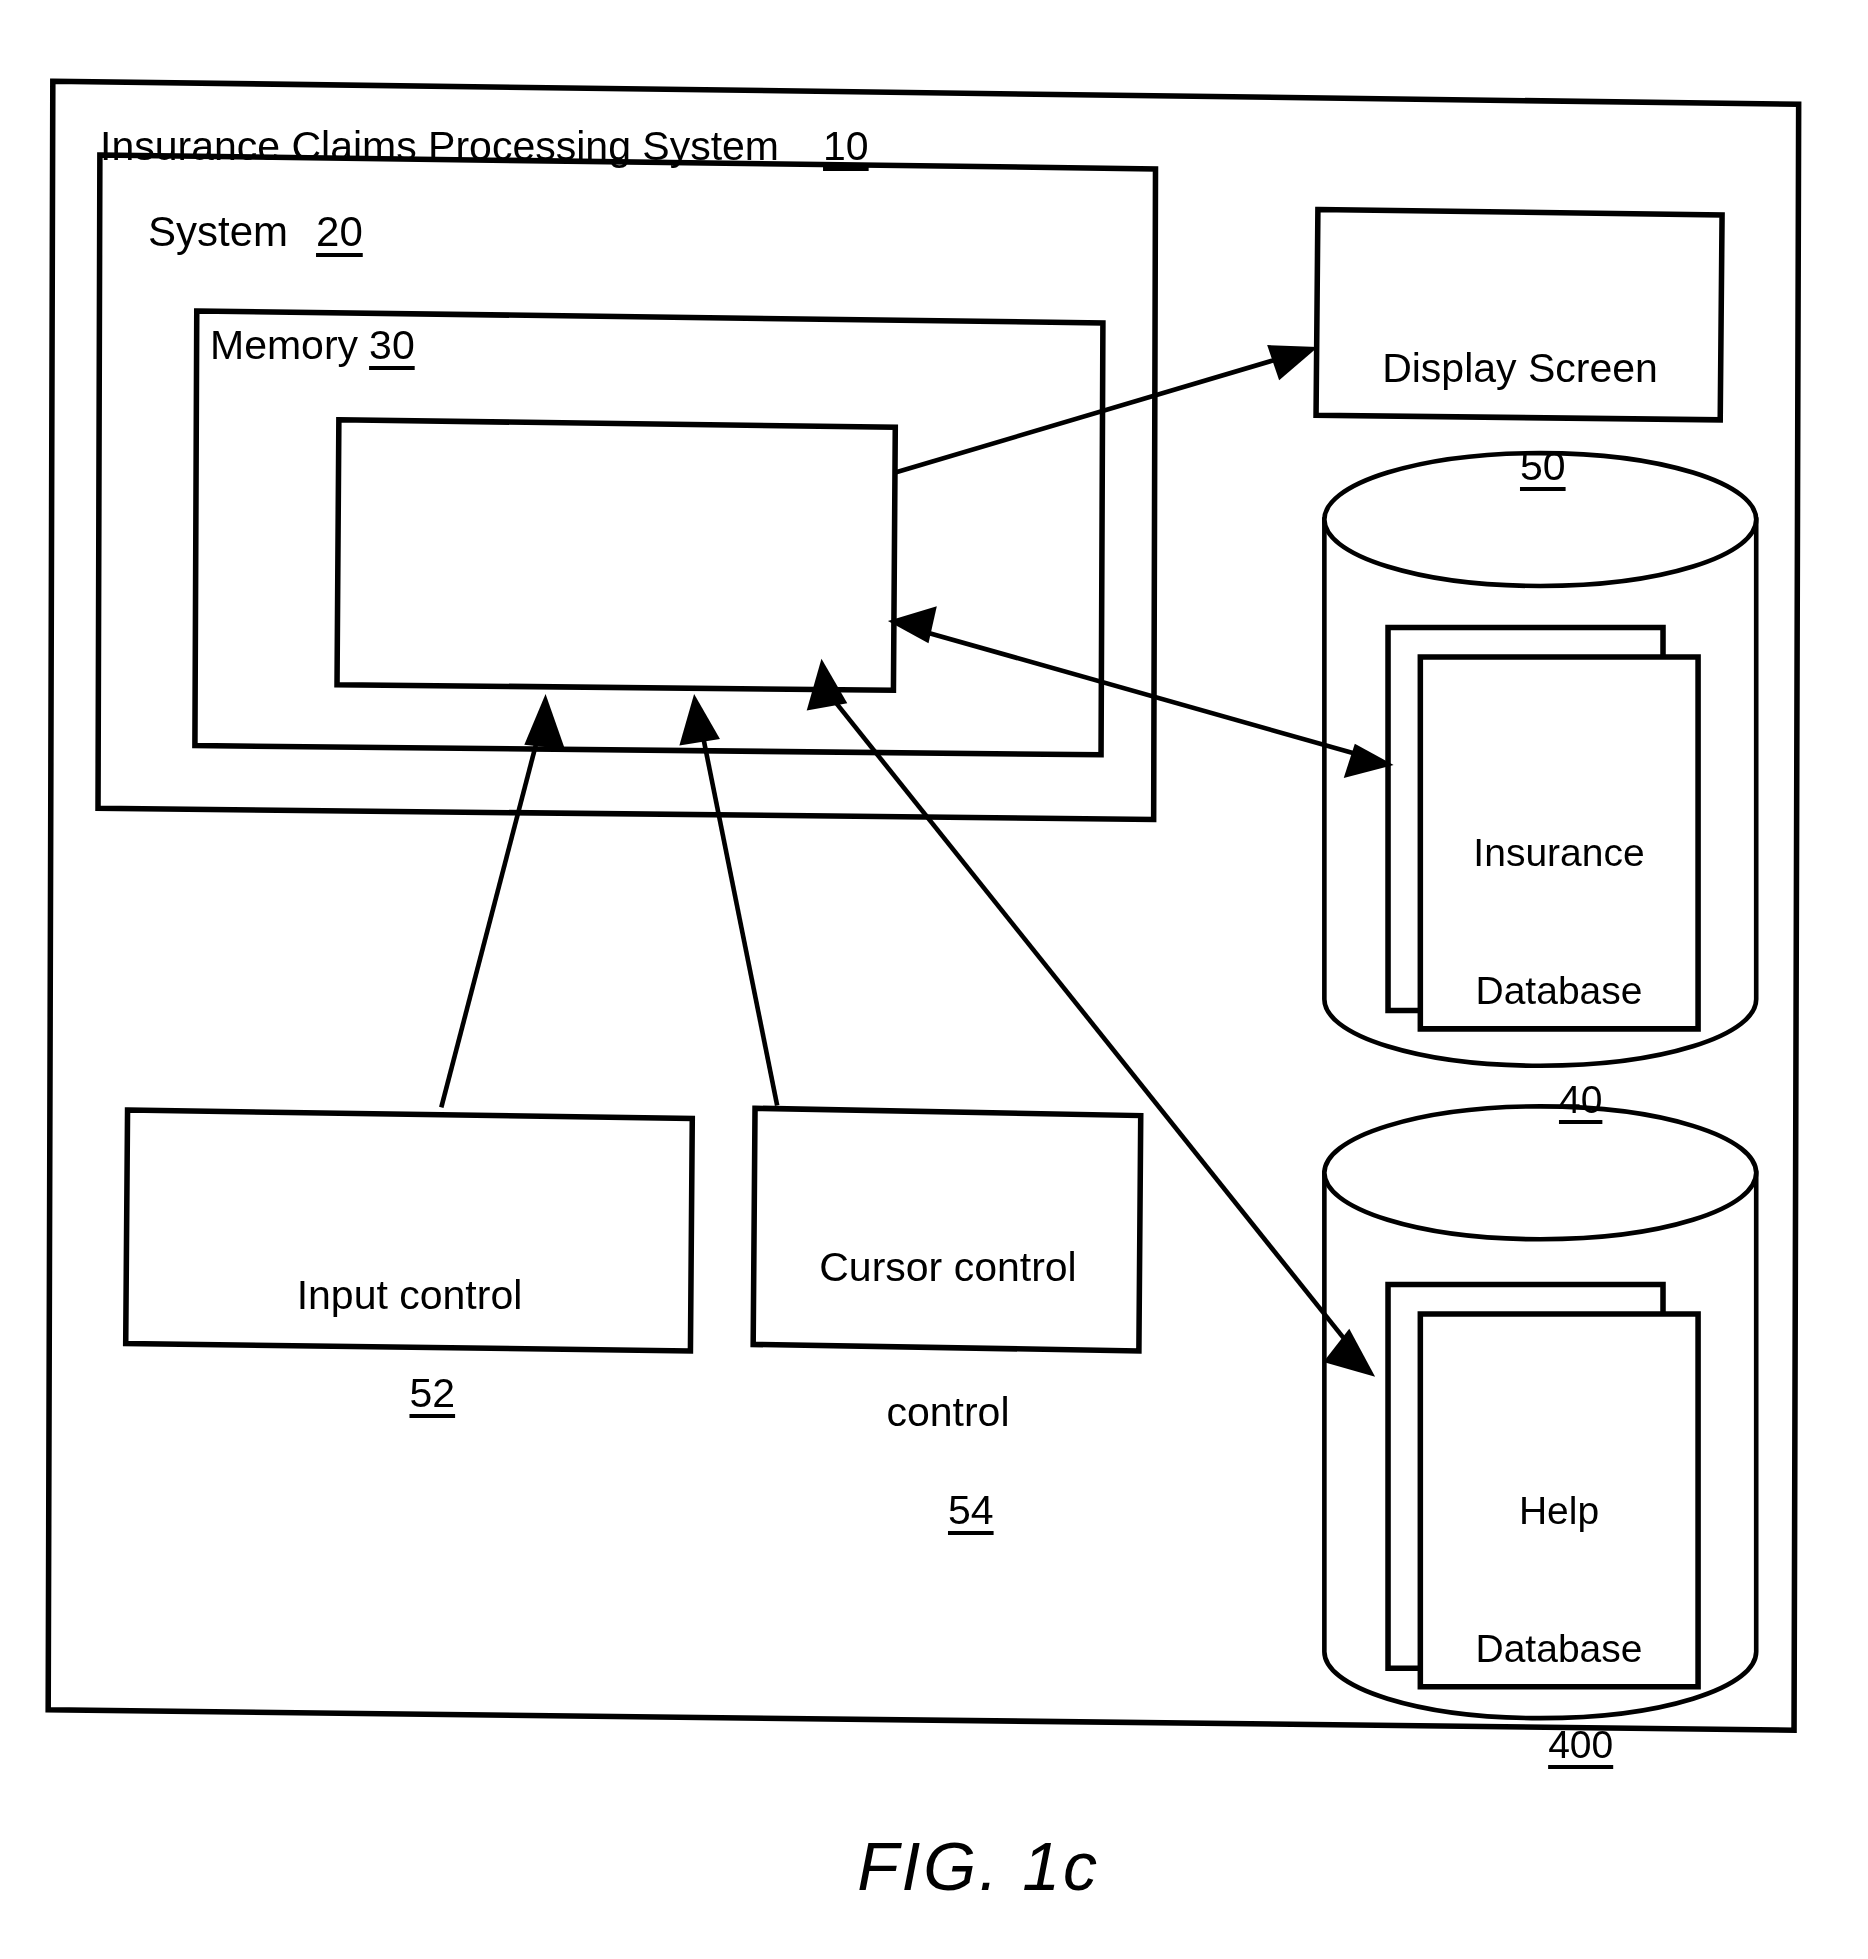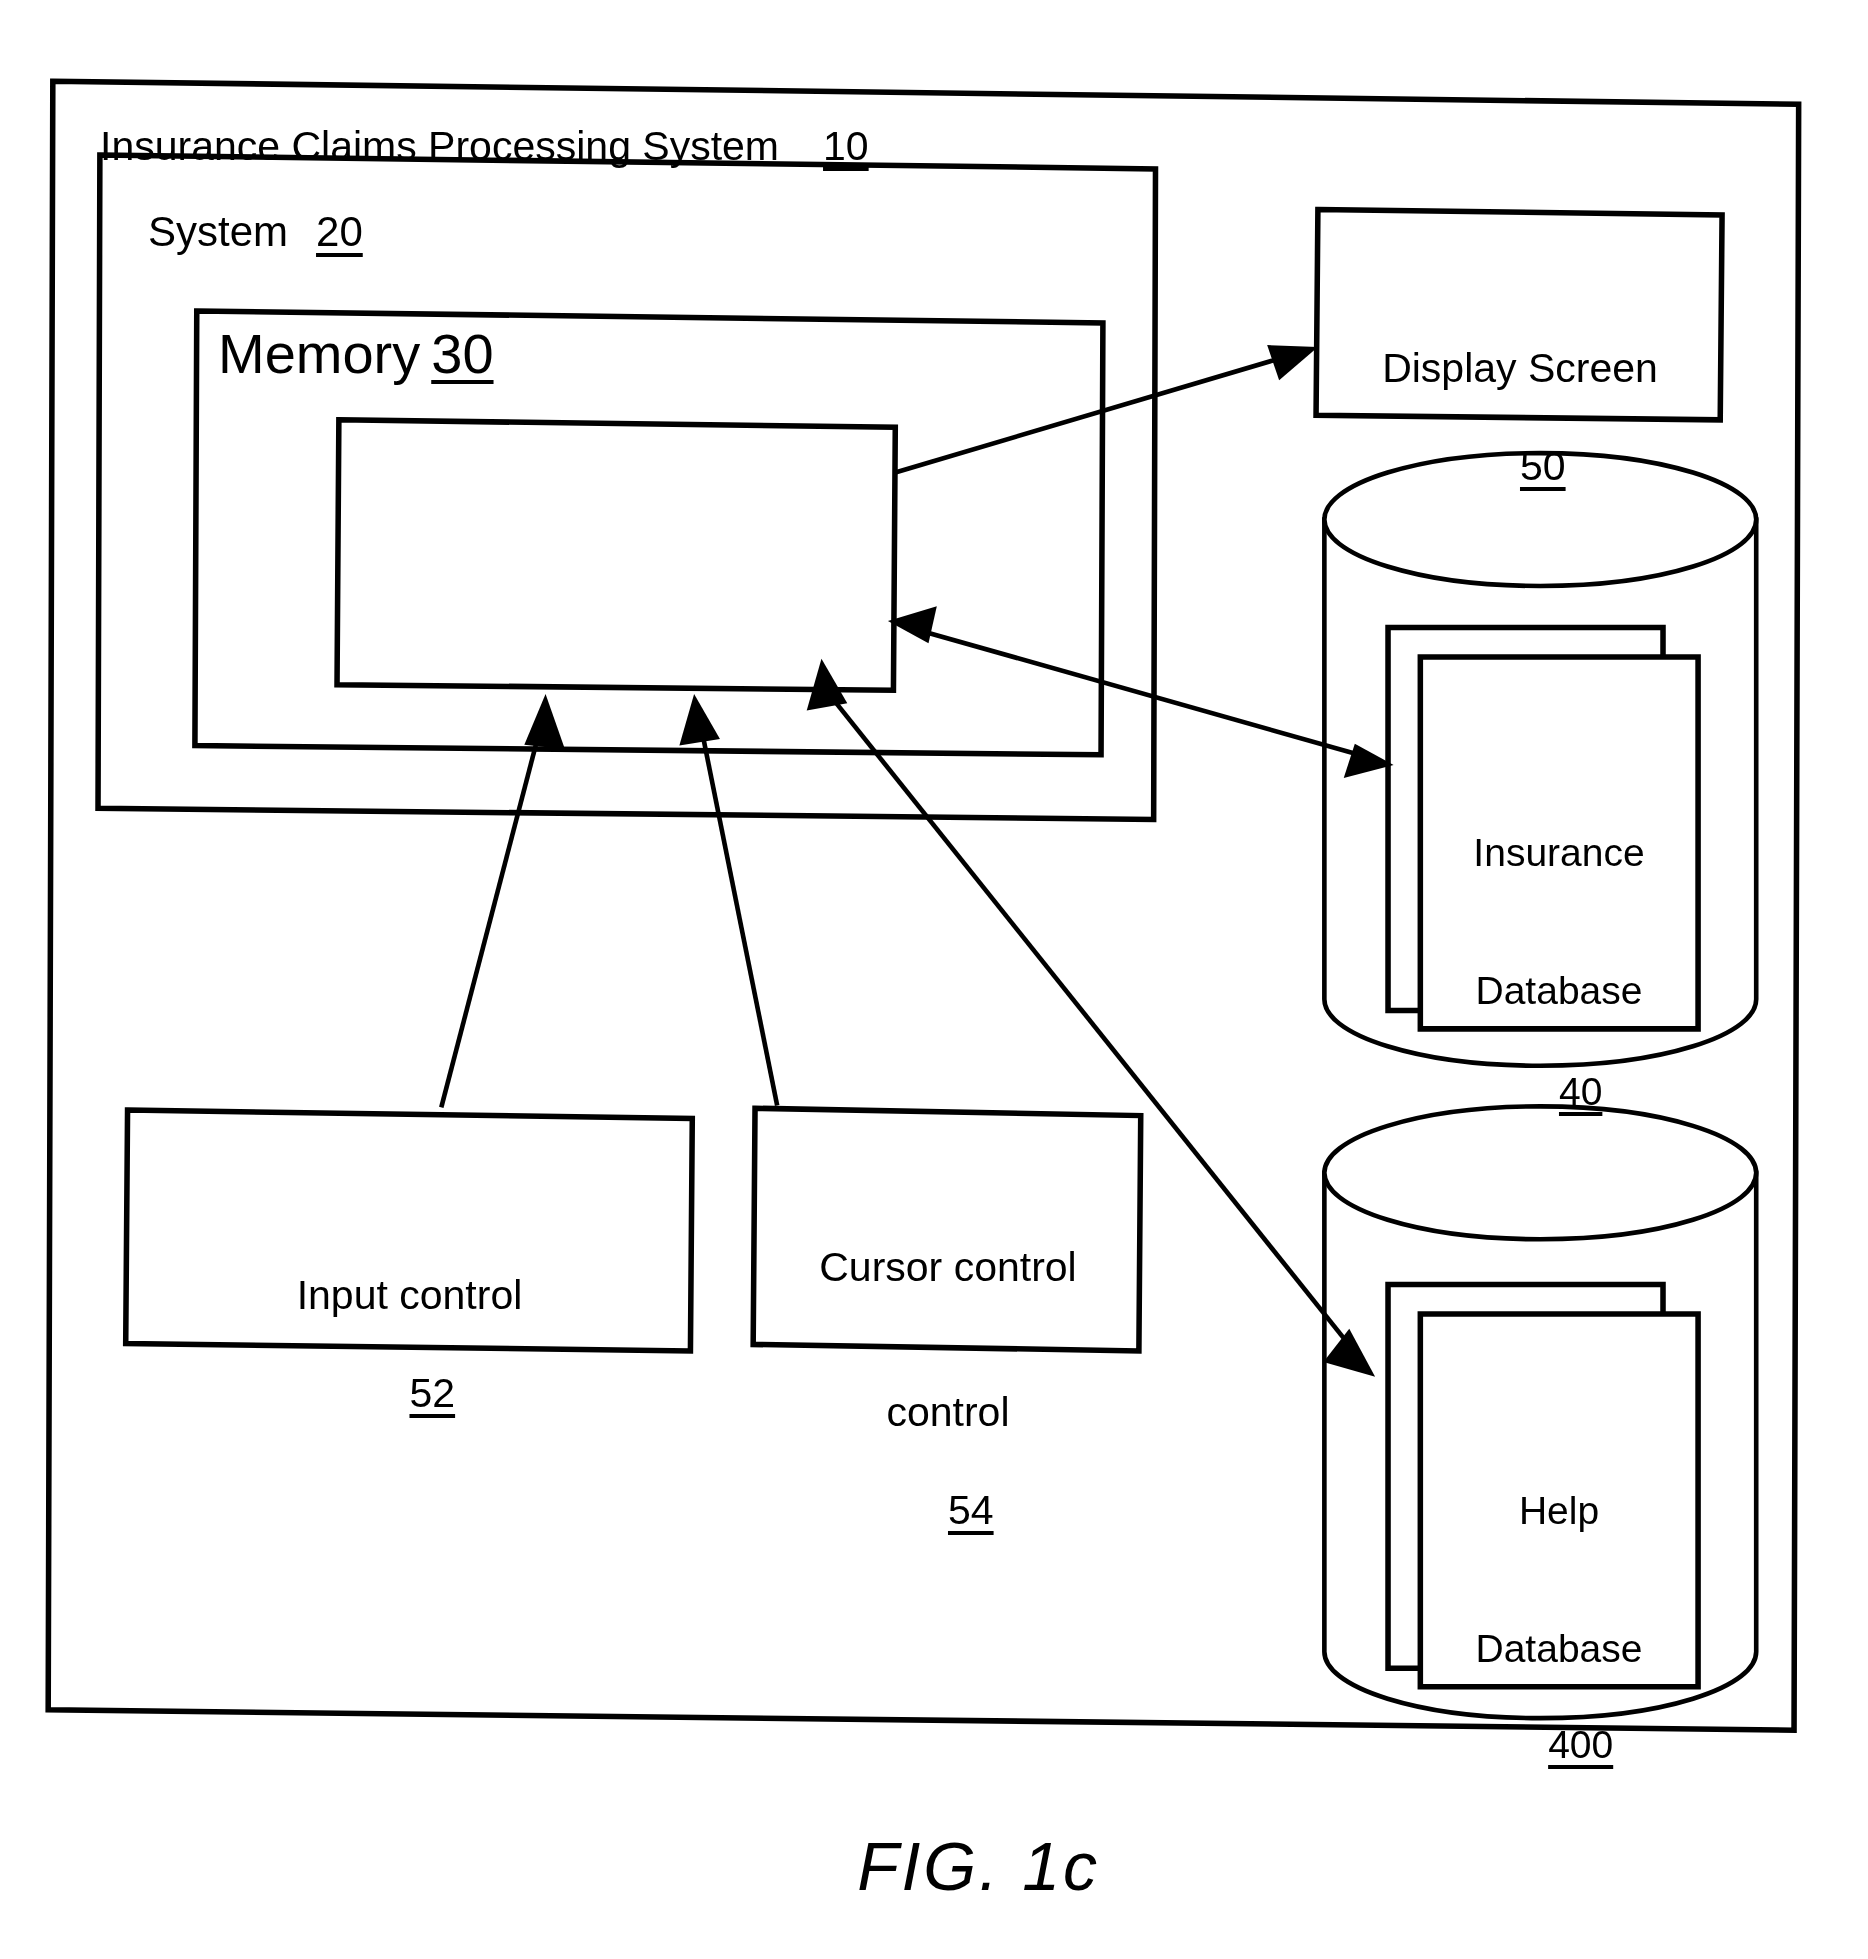--- a/index.html
+++ b/index.html
@@ -79,32 +79,32 @@
       <polygon class="ah" points="1490,1492 1434,1476 1462,1440"></polygon>
       <polygon class="ah" points="890,714 874,770 918,762"></polygon>
     </g>
 
   </svg>
 
   <div class="lbl" style="left:100px; top:122px; font-size:41px;"><span>Insurance Claims Processing System</span><span style="display:inline-block;width:44px;"></span><span class="num">10</span></div>
 
   <div class="lbl" style="left:148px; top:207px; font-size:42px;"><span>System</span><span style="display:inline-block;width:28px;"></span><span class="num">20</span></div>
 
-  <div class="lbl" style="left:218px; top:321px; font-size:56px;"><span>Memory</span><span style="display:inline-block;width:11px;"></span><span class="num">30</span></div>
+  <div class="lbl" style="left:210px; top:321px; font-size:41px;"><span>Memory</span><span style="display:inline-block;width:11px;"></span><span class="num">30</span></div>
 
 
   <div class="lbl ctr" style="left:1318px; top:247px; width:404px; font-size:41px;">
     <div>Display Screen</div>
     <div class="num" style="display:inline-block;margin-top:1.8px;">50</div>
   </div>
 
   <div class="lbl ctr" style="left:1420px; top:738px; width:278px; font-size:39px;">
     <div>Insurance</div>
     <div>Database</div>
-    <div class="num" style="display:inline-block;margin-top:9px;">40</div>
+    <div class="num" style="display:inline-block;margin-top:17px;">40</div>
   </div>
 
   <div class="lbl ctr" style="left:1420px; top:1396px; width:278px; font-size:39px;">
     <div>Help</div>
     <div>Database</div>
     <div class="num" style="display:inline-block;margin-top:3.7px;">400</div>
   </div>
 
   <div class="lbl ctr" style="left:127px; top:1174px; width:565px; font-size:41px;">
     <div>Input control</div>

